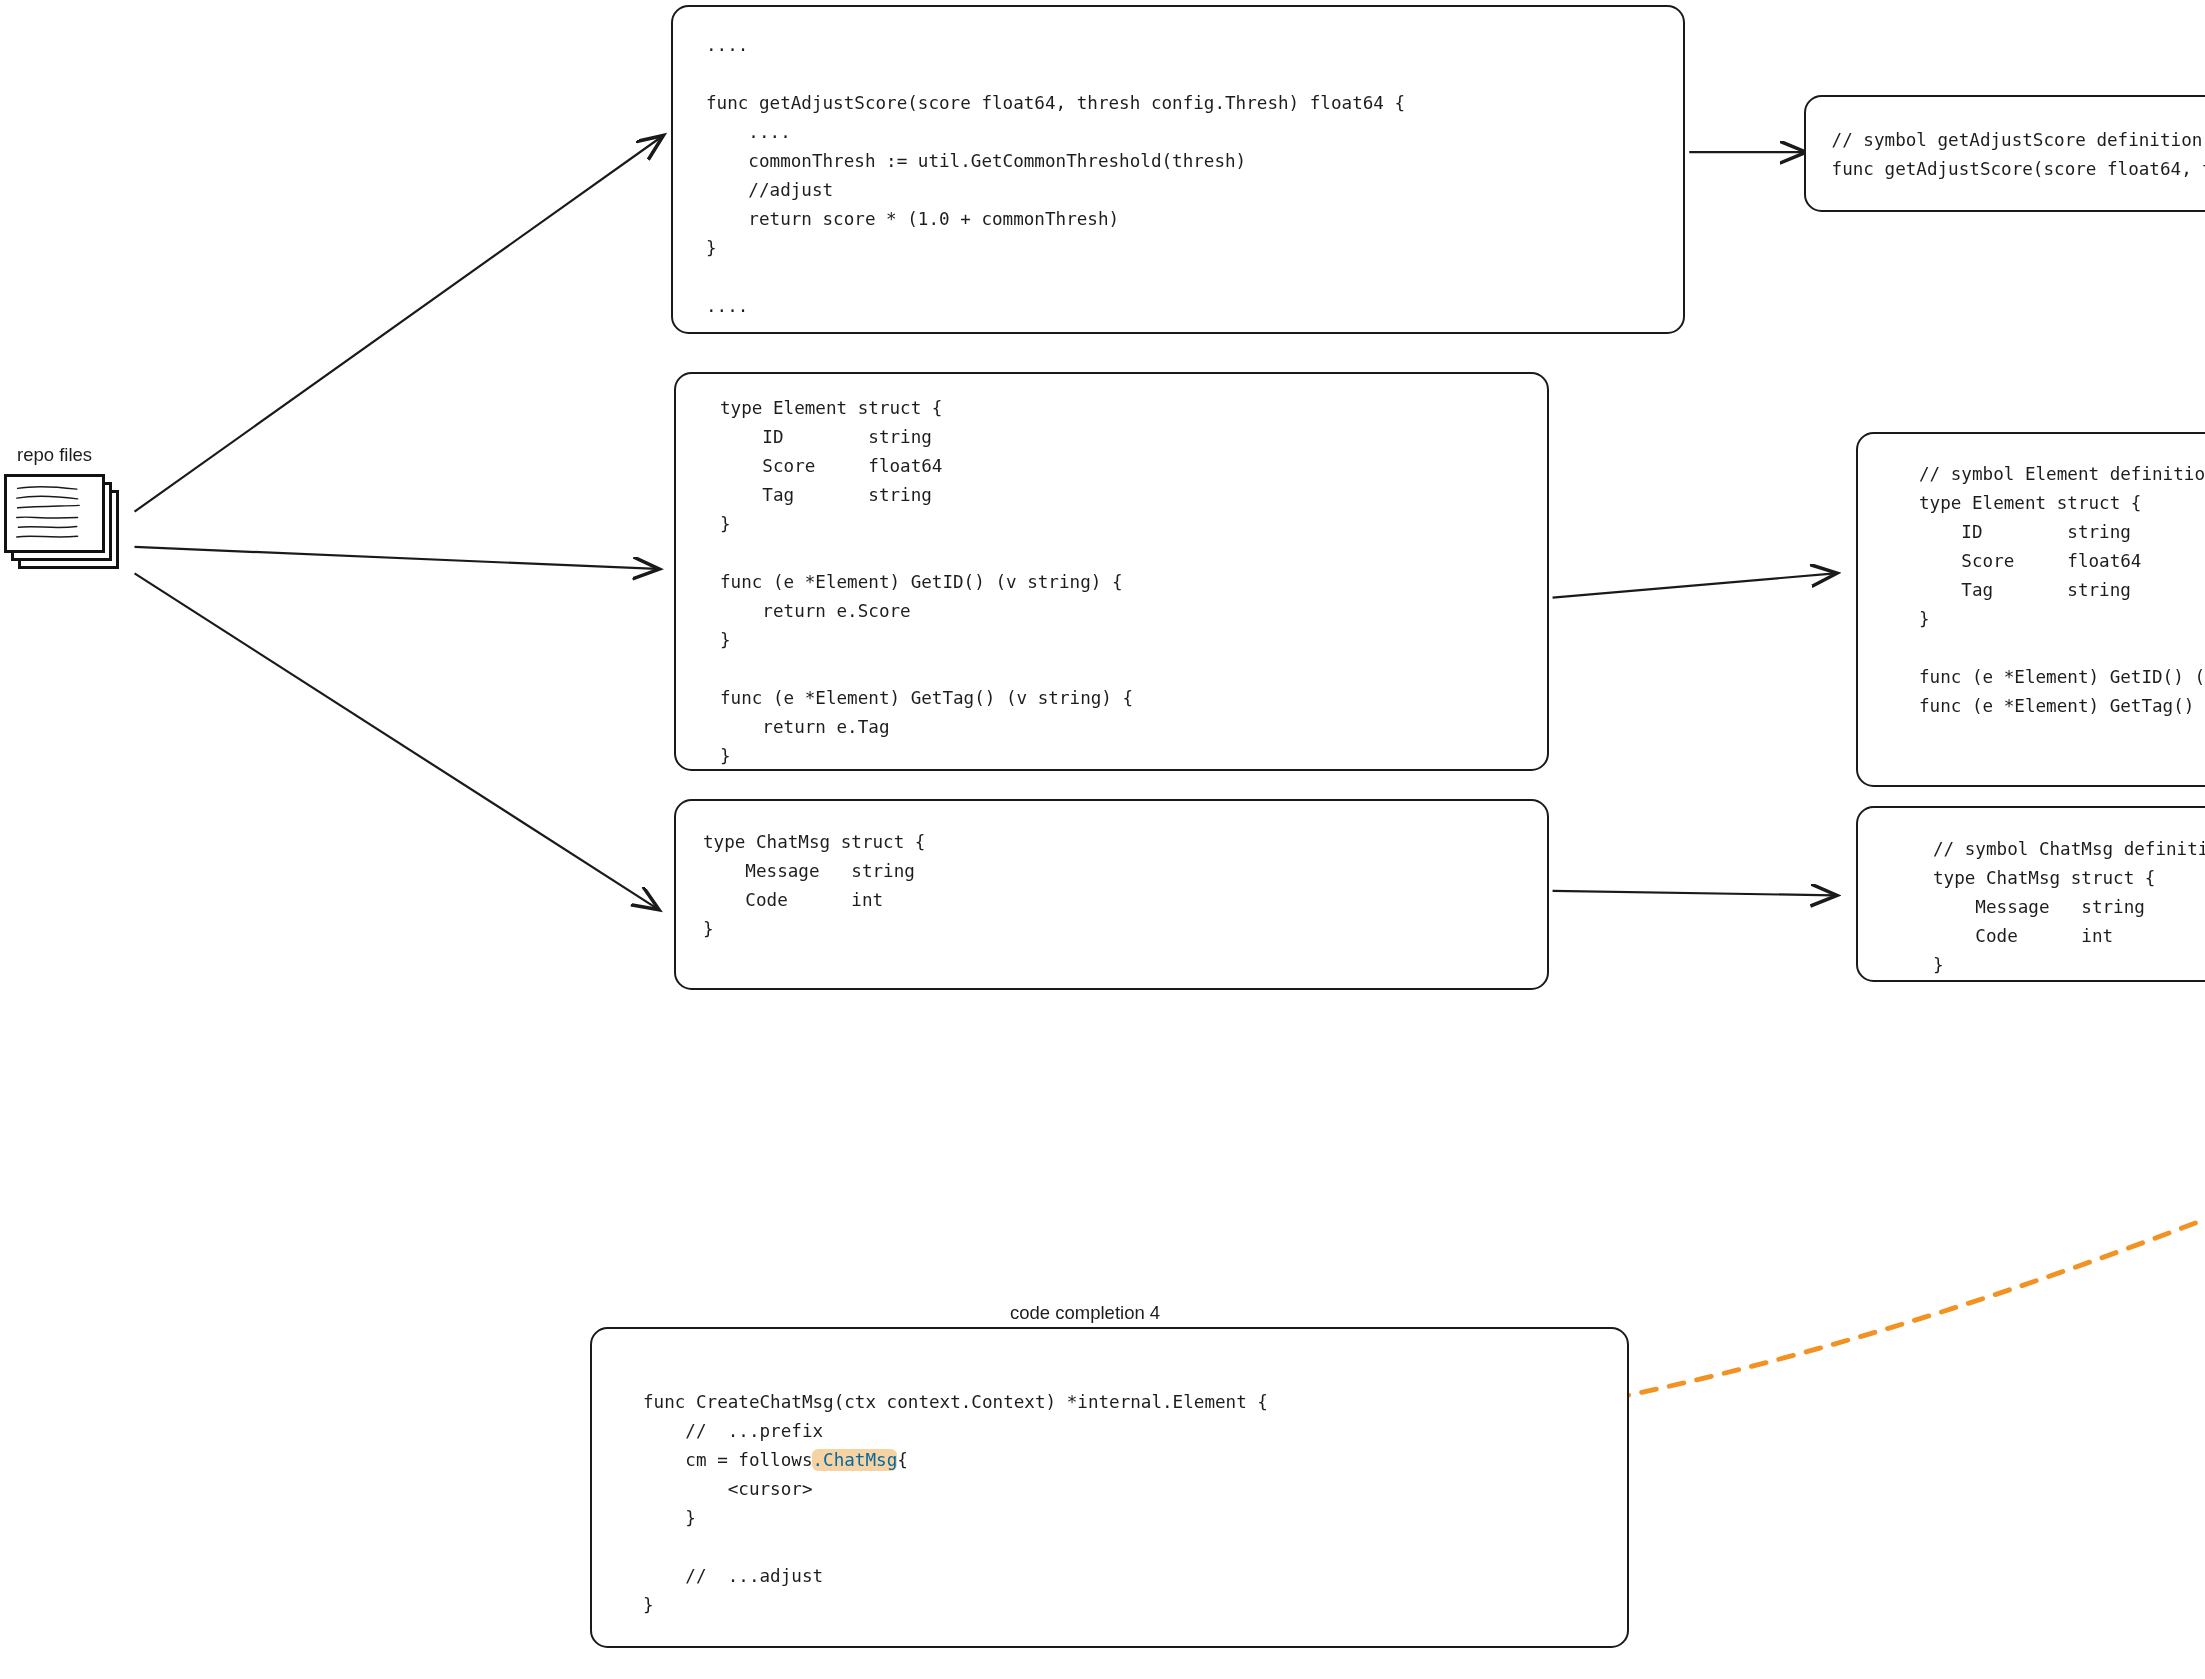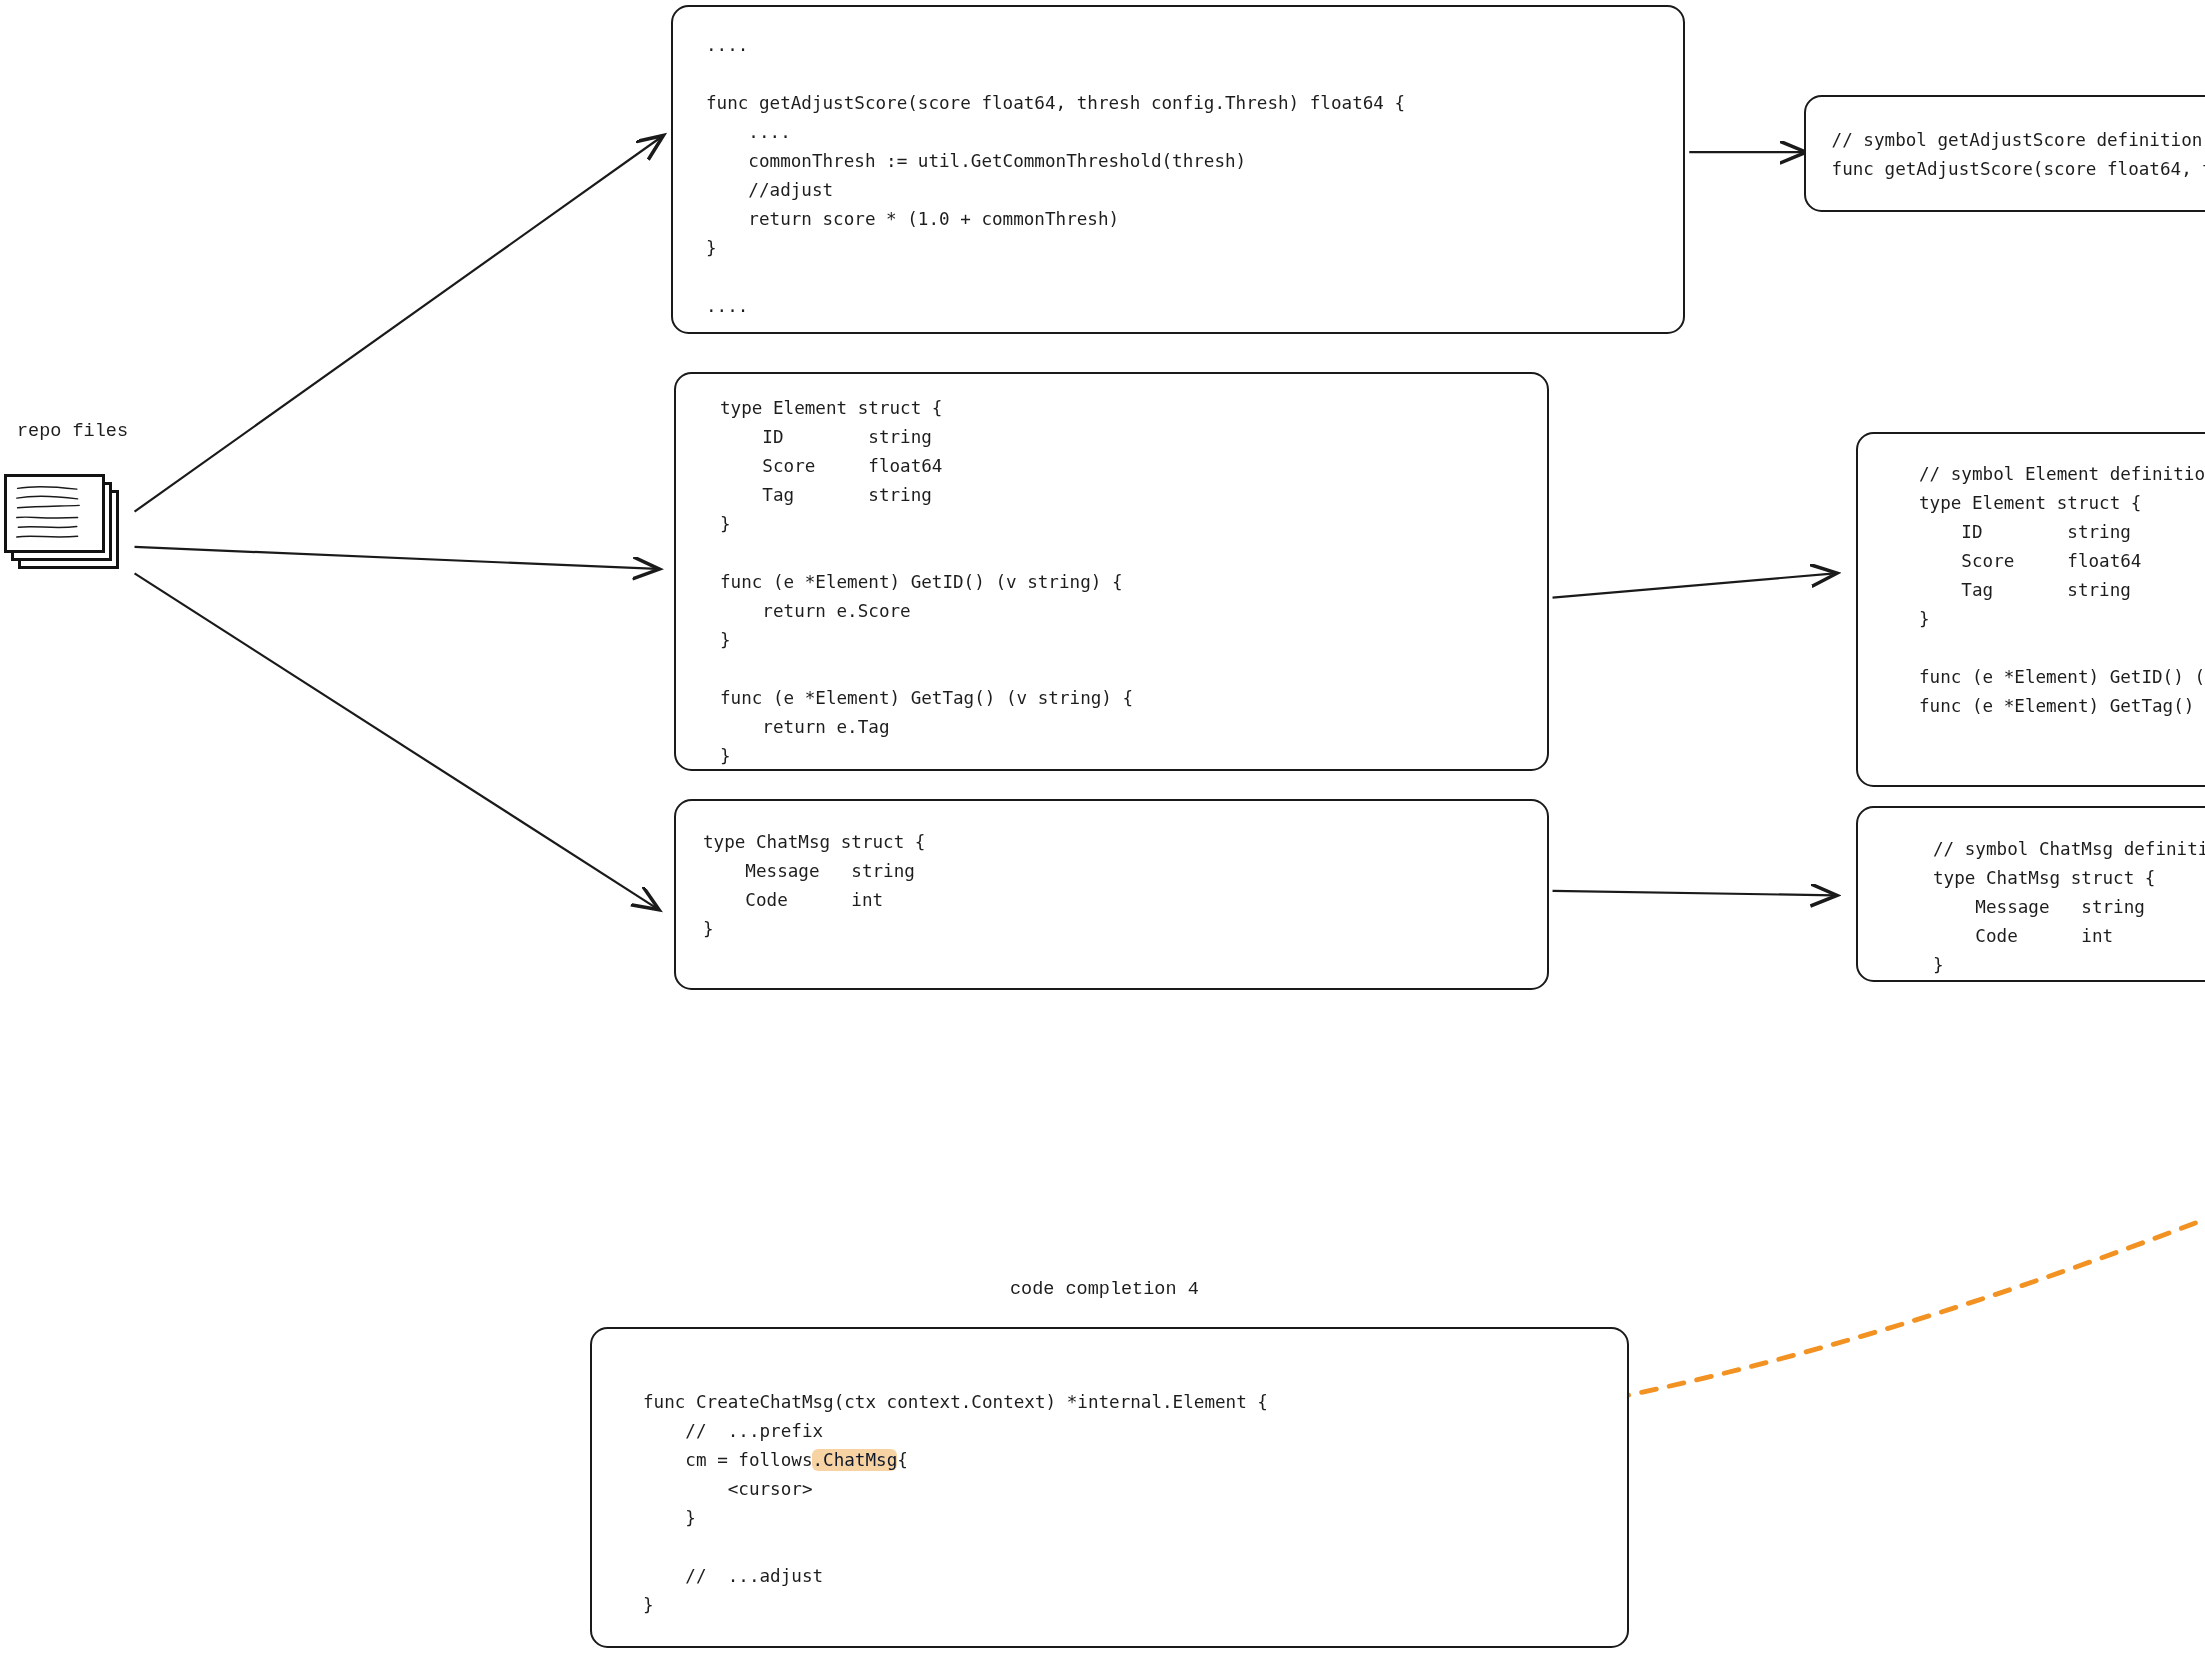--- a/index.html
+++ b/index.html
@@ -33,29 +33,30 @@
   .code {
     font-family: "DejaVu Sans Mono", "Liberation Mono", monospace;
     font-size: 17.6px;
     line-height: 29px;
     color: #1d1d1d;
     white-space: pre;
     letter-spacing: 0px;
   }
   .caption {
     position: absolute;
-    font-family: Liberation Mono, monospace;
+    font-family: Liberation Sans, sans-serif;
     font-size: 18.5px;
     color: #1d1d1d;
     white-space: pre;
     z-index: 6;
+    margin-top: 23px;
   }
   .hl {
     background: #F7D3A4;
-    color: #0f172a;
+    color: #0369a1;
     border-radius: 6.2px;
     padding: 0.9px 0px;
   }
   
   #repo-files-icon {
     position: absolute;
     z-index: 6;
   }
   .sheet {
     position: absolute;

